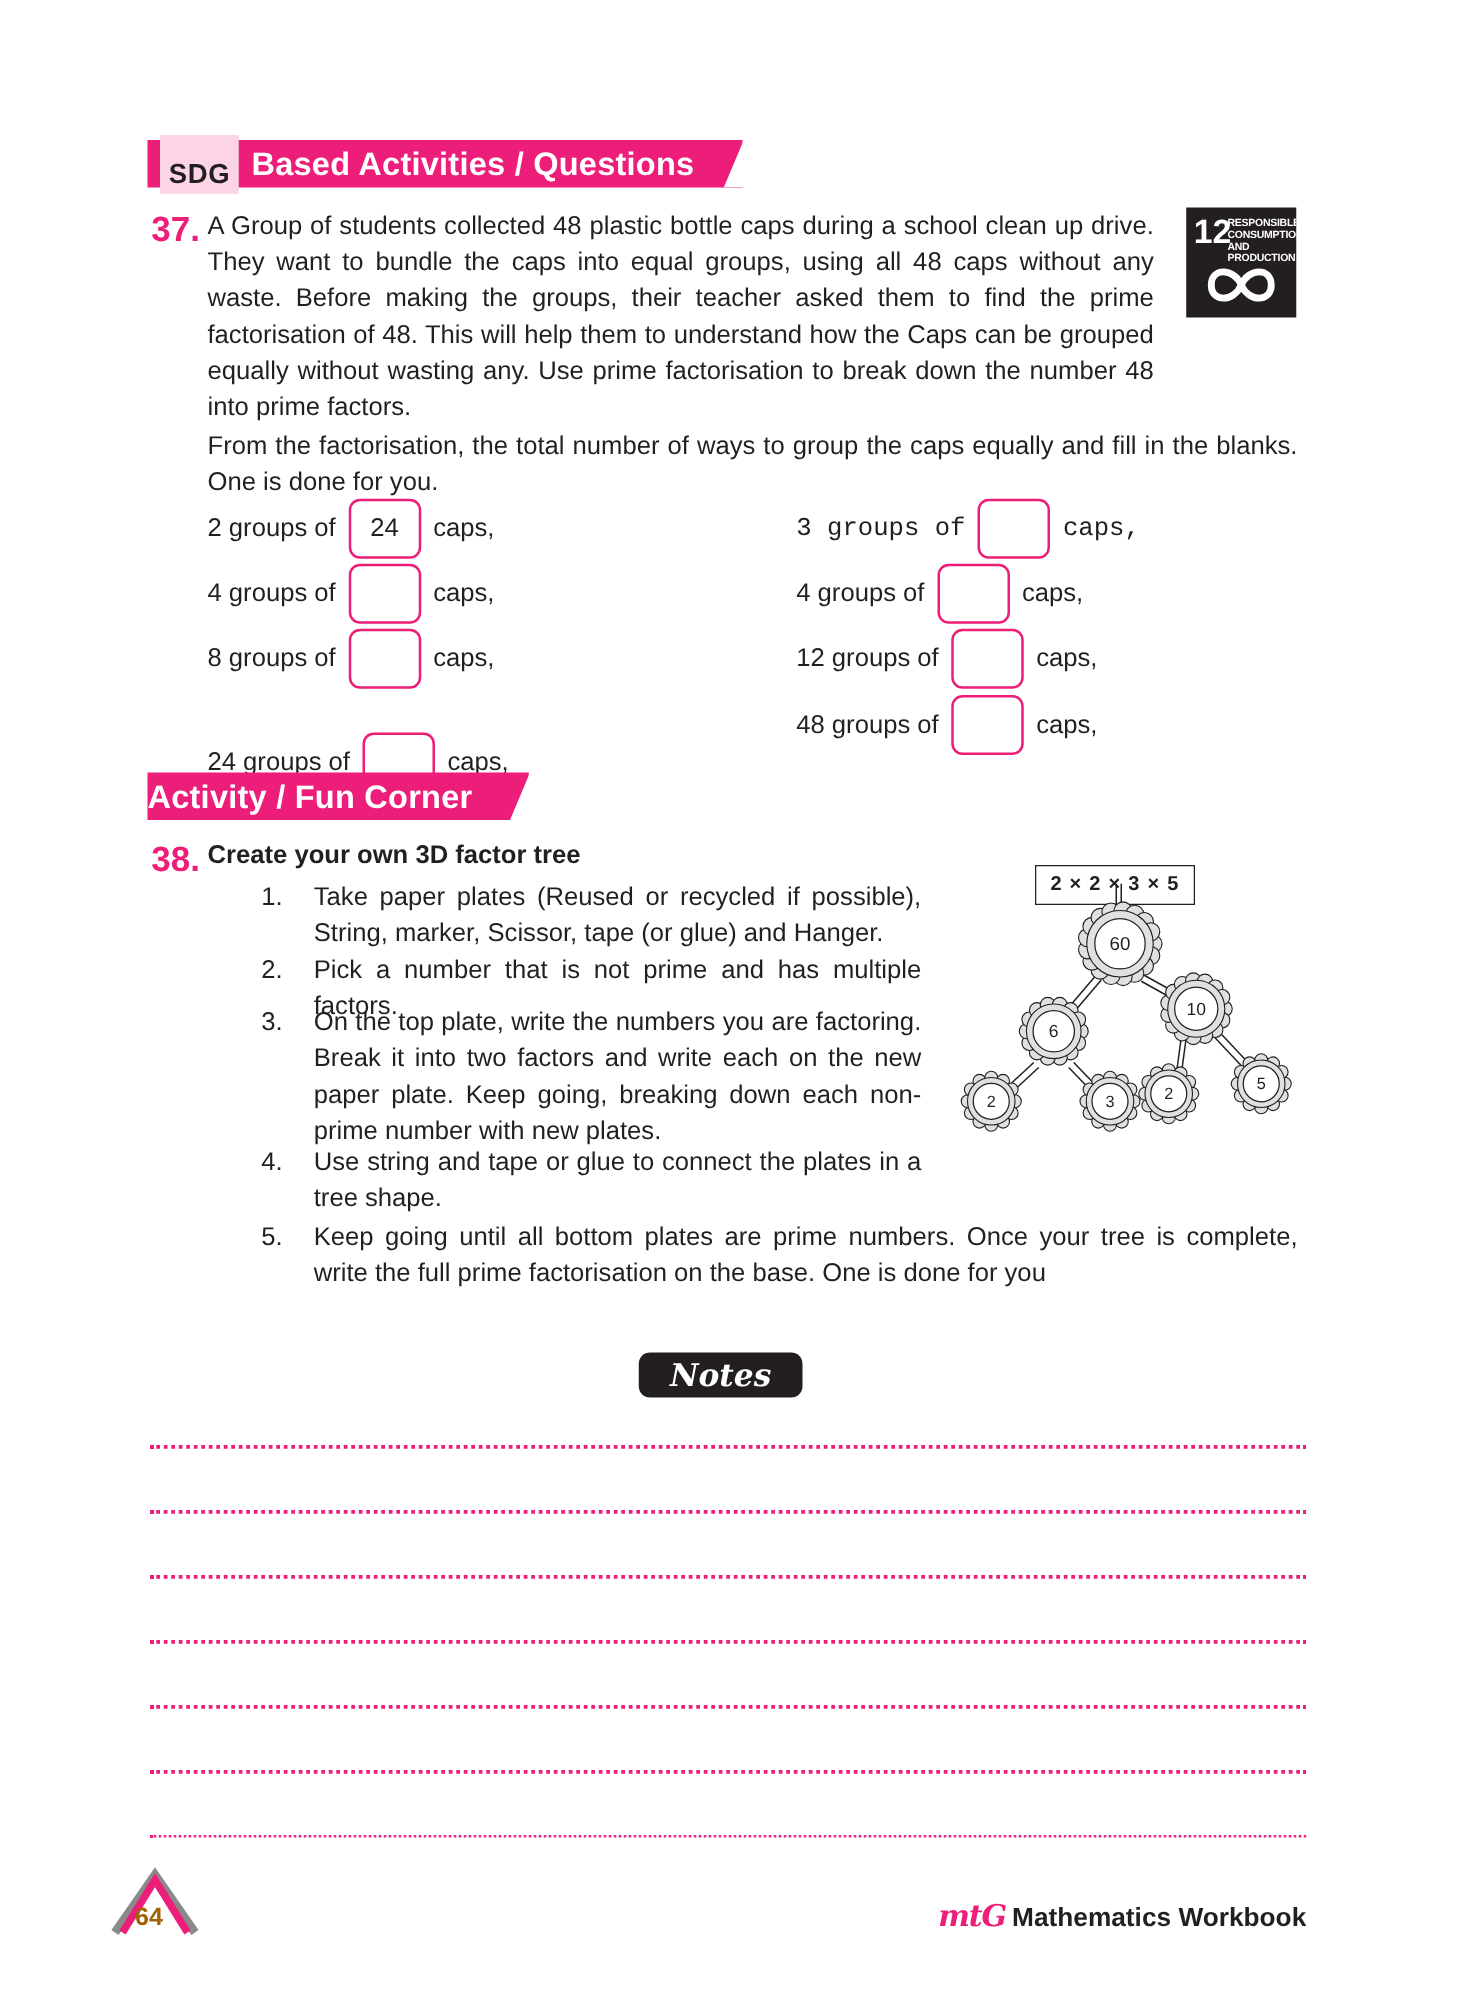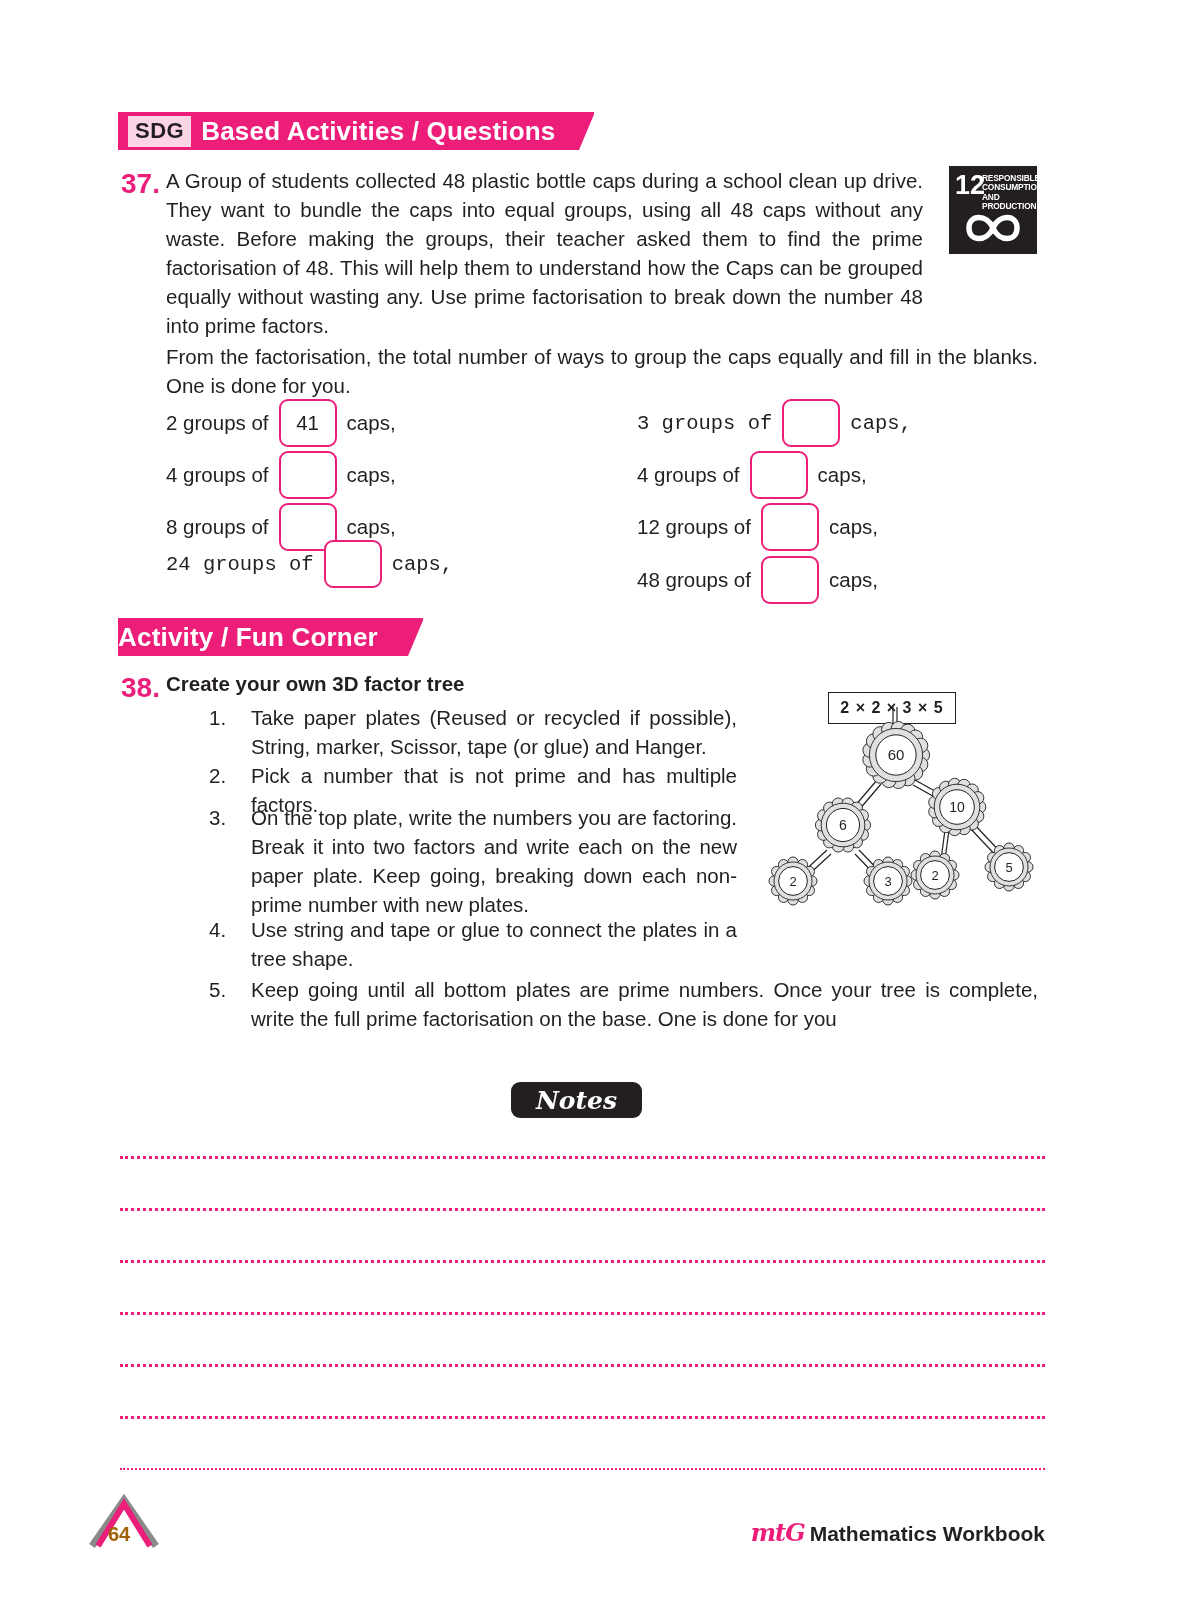--- a/index.html
+++ b/index.html
@@ -46,21 +46,21 @@
     height: 38px;
     font-size: 26px;
     padding-left: 10px;
   }
   .sdg-chip {
     background: #fbd4e6;
     color: #231f20;
     font-size: 22px;
     font-weight: bold;
     line-height: 1;
-    padding: 4px 7px 5px 7px;
+    padding: 20px 7px 5px 7px;
     margin-right: 10px;
     letter-spacing: 0.5px;
   }
   #activity-banner {
     left: 118px;
     top: 618px;
     width: 305px;
     height: 38px;
     font-size: 26px;
     padding-left: 0;
@@ -300,21 +300,21 @@
       <div>CONSUMPTION</div>
       <div>AND PRODUCTION</div>
     </div>
     <svg class="inf" viewBox="0 0 68 40">
       <path d="M34 20 C 28 6, 10 6, 10 20 C 10 34, 28 34, 34 20 C 40 6, 58 6, 58 20 C 58 34, 40 34, 34 20 Z" fill="none" stroke="#ffffff" stroke-width="5.5" stroke-linecap="round"></path>
     </svg>
   </div>
 
   <div class="blank-row" style="left:166px; top:399px;">
     <span>2 groups of</span>
-    <span class="blank-box">41</span>
+    <span class="blank-box">24</span>
     <span>caps,</span>
   </div>
   <div class="blank-row" style="left:637px; top:399px;font-family:Liberation Mono, monospace;">
     <span>3 groups of</span>
     <span class="blank-box"></span>
     <span>caps,</span>
   </div>
 
   <div class="blank-row" style="left:166px; top:451px;">
     <span>4 groups of</span>
@@ -331,21 +331,21 @@
     <span>8 groups of</span>
     <span class="blank-box"></span>
     <span>caps,</span>
   </div>
   <div class="blank-row" style="left:637px; top:503px;">
     <span>12 groups of</span>
     <span class="blank-box"></span>
     <span>caps,</span>
   </div>
 
-  <div class="blank-row" style="left:166px; top:540px;font-family:Liberation Mono, monospace;">
+  <div class="blank-row" style="left:166px; top:586px;">
     <span>24 groups of</span>
     <span class="blank-box"></span>
     <span>caps,</span>
   </div>
   <div class="blank-row" style="left:637px; top:556px;">
     <span>48 groups of</span>
     <span class="blank-box"></span>
     <span>caps,</span>
   </div>
 

